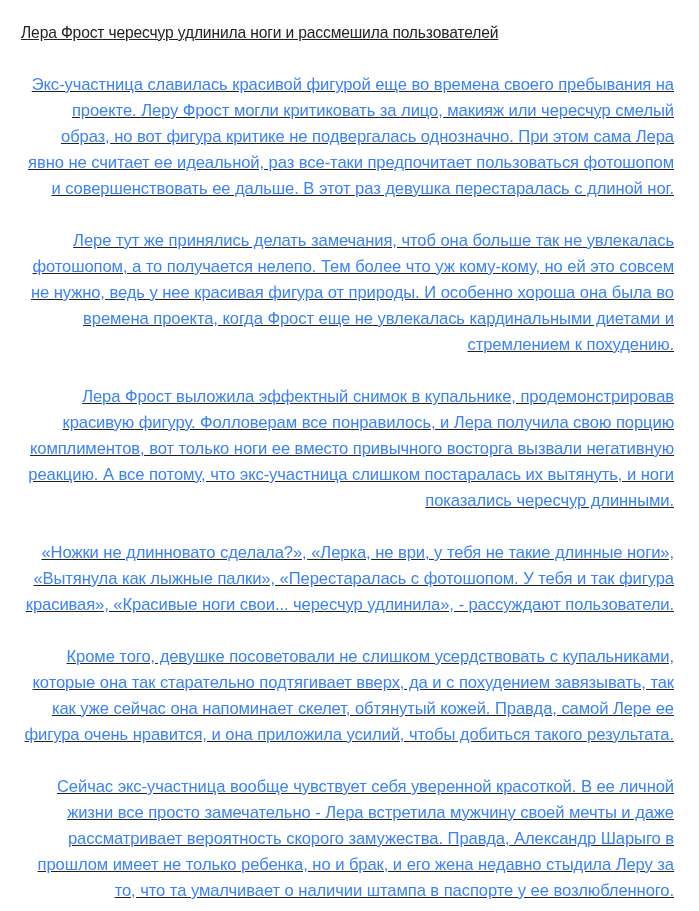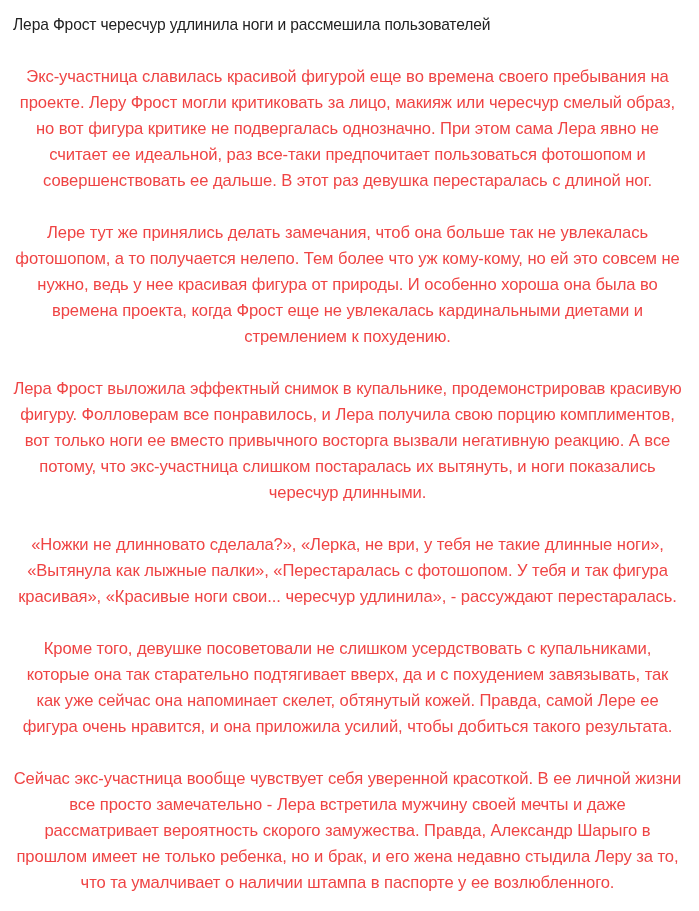--- a/index.html
+++ b/index.html
@@ -11,65 +11,66 @@
     width: 699px;
     height: 911px;
     overflow: hidden;
     font-family: "Liberation Sans", "DejaVu Sans", sans-serif;
   }
   #article {
     position: relative;
     width: 699px;
     height: 706px;
     background: #ffffff;
-    padding: 8px;
+    padding: 16px;
     box-sizing: border-box;
+    text-decoration: underline;
   }
   .article-inner {
     padding: 4px 9px 0 5px;
   }
   .headline {
     font-size: 16.6px;
     line-height: 26px;
     color: #222222;
     font-weight: 400;
     letter-spacing: -0.15px;
     margin: 0 0 26px 0;
     white-space: nowrap;
     transform: scaleX(0.94);
     transform-origin: left center;
   }
   .para {
     font-size: 16.6px;
     line-height: 26px;
-    color: #ef4444;
+    color: #3b82f6;
     font-weight: 400;
     letter-spacing: -0.1px;
     margin: 0 0 26px 0;
-    text-align: center;
+    text-align: right;
     word-spacing: 0.1px;
   }
   .para:last-child {
     margin-bottom: 16px;
   }
 </style>
 </head>
 <body>
 
 <div id="article" style="background: rgb(255, 255, 255); color: rgb(34, 34, 34);">
   <div class="article-inner">
 
     <h1 class="headline">Лера Фрост чересчур удлинила ноги и рассмешила пользователей</h1>
 
     <p class="para">Экс-участница славилась красивой фигурой еще во времена своего пребывания на проекте. Леру Фрост могли критиковать за лицо, макияж или чересчур смелый образ, но вот фигура критике не подвергалась однозначно. При этом сама Лера явно не считает ее идеальной, раз все-таки предпочитает пользоваться фотошопом и совершенствовать ее дальше. В этот раз девушка перестаралась с длиной ног.</p>
 
     <p class="para">Лере тут же принялись делать замечания, чтоб она больше так не увлекалась фотошопом, а то получается нелепо. Тем более что уж кому-кому, но ей это совсем не нужно, ведь у нее красивая фигура от природы. И особенно хороша она была во времена проекта, когда Фрост еще не увлекалась кардинальными диетами и стремлением к похудению.</p>
 
     <p class="para">Лера Фрост выложила эффектный снимок в купальнике, продемонстрировав красивую фигуру. Фолловерам все понравилось, и Лера получила свою порцию комплиментов, вот только ноги ее вместо привычного восторга вызвали негативную реакцию. А все потому, что экс-участница слишком постаралась их вытянуть, и ноги показались чересчур длинными.</p>
 
-    <p class="para">«Ножки не длинновато сделала?», «Лерка, не ври, у тебя не такие длинные ноги», «Вытянула как лыжные палки», «Перестаралась с фотошопом. У тебя и так фигура красивая», «Красивые ноги свои... чересчур удлинила», - рассуждают перестаралась.</p>
+    <p class="para">«Ножки не длинновато сделала?», «Лерка, не ври, у тебя не такие длинные ноги», «Вытянула как лыжные палки», «Перестаралась с фотошопом. У тебя и так фигура красивая», «Красивые ноги свои... чересчур удлинила», - рассуждают пользователи.</p>
 
     <p class="para">Кроме того, девушке посоветовали не слишком усердствовать с купальниками, которые она так старательно подтягивает вверх, да и с похудением завязывать, так как уже сейчас она напоминает скелет, обтянутый кожей. Правда, самой Лере ее фигура очень нравится, и она приложила усилий, чтобы добиться такого результата.</p>
 
     <p class="para">Сейчас экс-участница вообще чувствует себя уверенной красоткой. В ее личной жизни все просто замечательно - Лера встретила мужчину своей мечты и даже рассматривает вероятность скорого замужества. Правда, Александр Шарыго в прошлом имеет не только ребенка, но и брак, и его жена недавно стыдила Леру за то, что та умалчивает о наличии штампа в паспорте у ее возлюбленного.</p>
 
   </div>
 </div>
 
 </body></html>

